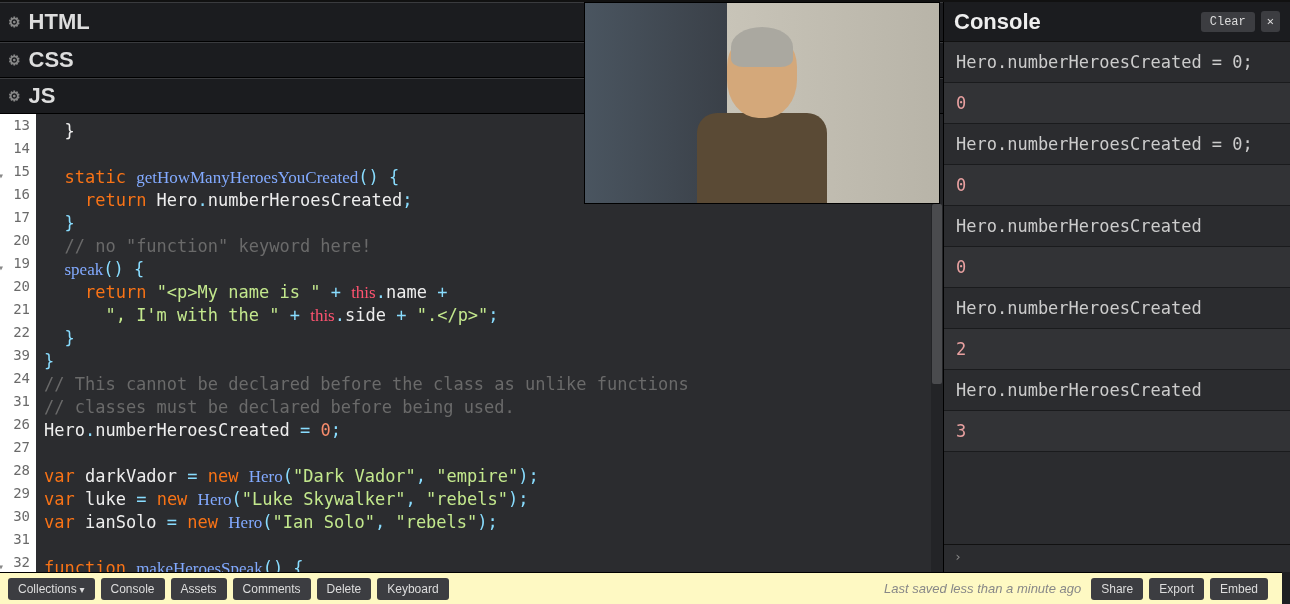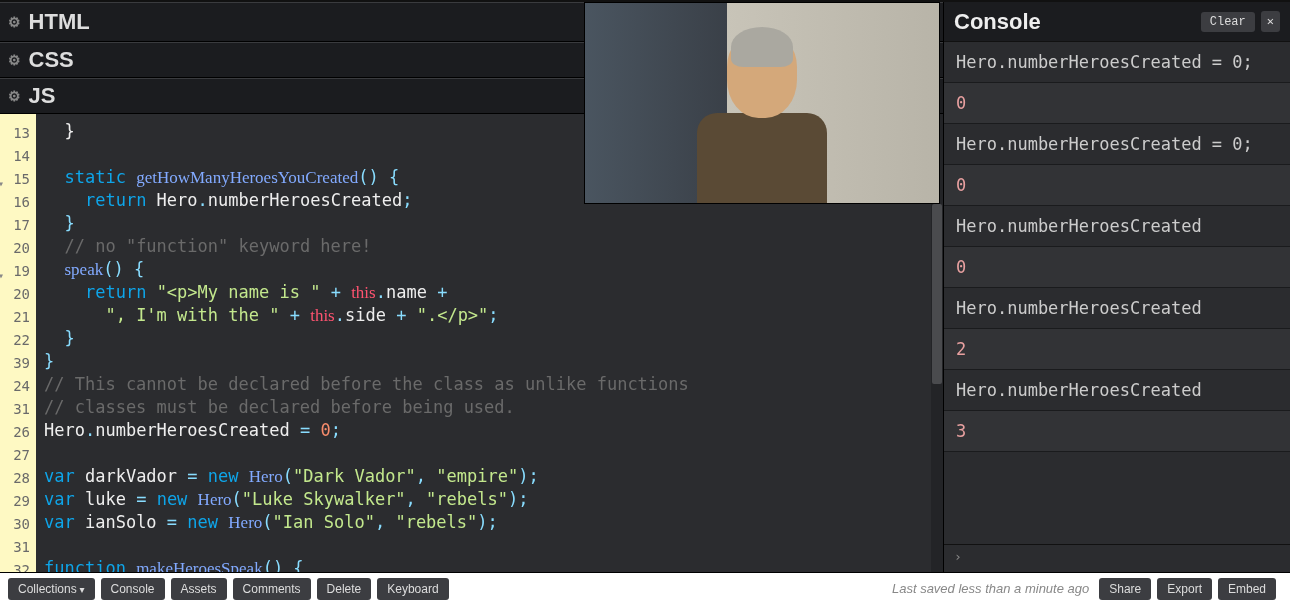--- a/index.html
+++ b/index.html
@@ -21,27 +21,27 @@
 }
 .panel-header.html { height: 40px; }
 .gear { color: #888; font-size: 14px; margin-right: 8px; cursor: pointer; }
 
 .editor {
   flex: 1; background: #2b2c2f; display: flex;
   font-family: "Menlo","Consolas",monospace; font-size: 17px; line-height: 23px;
   overflow: hidden; position: relative;
 }
 .gutter {
-  width: 36px; background: #fef9c3; color: #6a6a6a; text-align: right;
-  padding: 8px 6px 0 0; font-size: 14px; user-select: none;
+  width: 36px; background: #ffffff; color: #6a6a6a; text-align: right;
+  padding: 0 6px 0 0; font-size: 14px; user-select: none;
 }
 .gutter .ln { height: 23px; position: relative; }
 .fold { position: absolute; left: -2px; top: 4px; font-size: 10px; color: #888; }
 .code { flex: 1; padding: 6px 0 0 8px; white-space: pre; color: #ccc; }
-.k { color: #0ea5e9; } 
+.k { color: #f97316; } 
 .fn { color: #82aaff; font-family: Liberation Serif, serif; } 
 .s { color: #c3e88d; } 
 .n { color: #f78c6c; } 
 .p { color: #89ddff; } 
 .t { color: #ff5370; font-family: Liberation Serif, serif; } 
 .c { color: #6a6a6a; font-style: normal; } 
 .id { color: #eee; }
 .scroll-track { position: absolute; right: 0; top: 0; bottom: 0; width: 12px; background: #232427; }
 .scroll-thumb { position: absolute; right: 1px; width: 10px; background: #4a4b4e; border-radius: 2px; }
 
@@ -69,22 +69,22 @@
 .video .wall { position:absolute; inset:0; background: linear-gradient(90deg,#4a5560 0%,#3a4048 40%,#c8c4b8 40%,#b8b4a8 100%); }
 .video .person {
   position:absolute; left:50%; bottom:0; transform:translateX(-50%);
   width:160px; height:180px;
 }
 .video .head { width:70px; height:85px; background:#d4a87a; border-radius:40% 40% 45% 45%; margin:10px auto 0; position:relative; }
 .video .hair { position:absolute; top:-6px; left:4px; right:4px; height:40px; background:#aaa8a0; border-radius:50% 50% 20% 20%; }
 .video .body { width:130px; height:90px; background:#5a4a35; border-radius:20px 20px 0 0; margin:-5px auto 0; }
 
 .footer {
-  position: absolute; bottom: 0; left: 0; right: 0; height: 32px;
-  background: #ffffff; border-top: 1px solid #000;
+  position: absolute; bottom: 0; left: 0; right: 8px; height: 32px;
+  background: #fef9c3; border-top: 1px solid #000;
   display: flex; align-items: center; padding: 0 8px; font-size: 13px;
 }
 .f-btn {
   background: #3c3d41; color: #ddd; border: none; padding: 4px 10px;
   border-radius: 3px; margin-right: 6px; cursor: pointer; font-size: 12px;
 }
 .f-btn.drop::after { content: " ▾"; font-size: 10px; }
 .f-spacer { flex: 1; }
 .f-status { color: #888; font-style: italic; margin-right: 10px; }
 </style>

